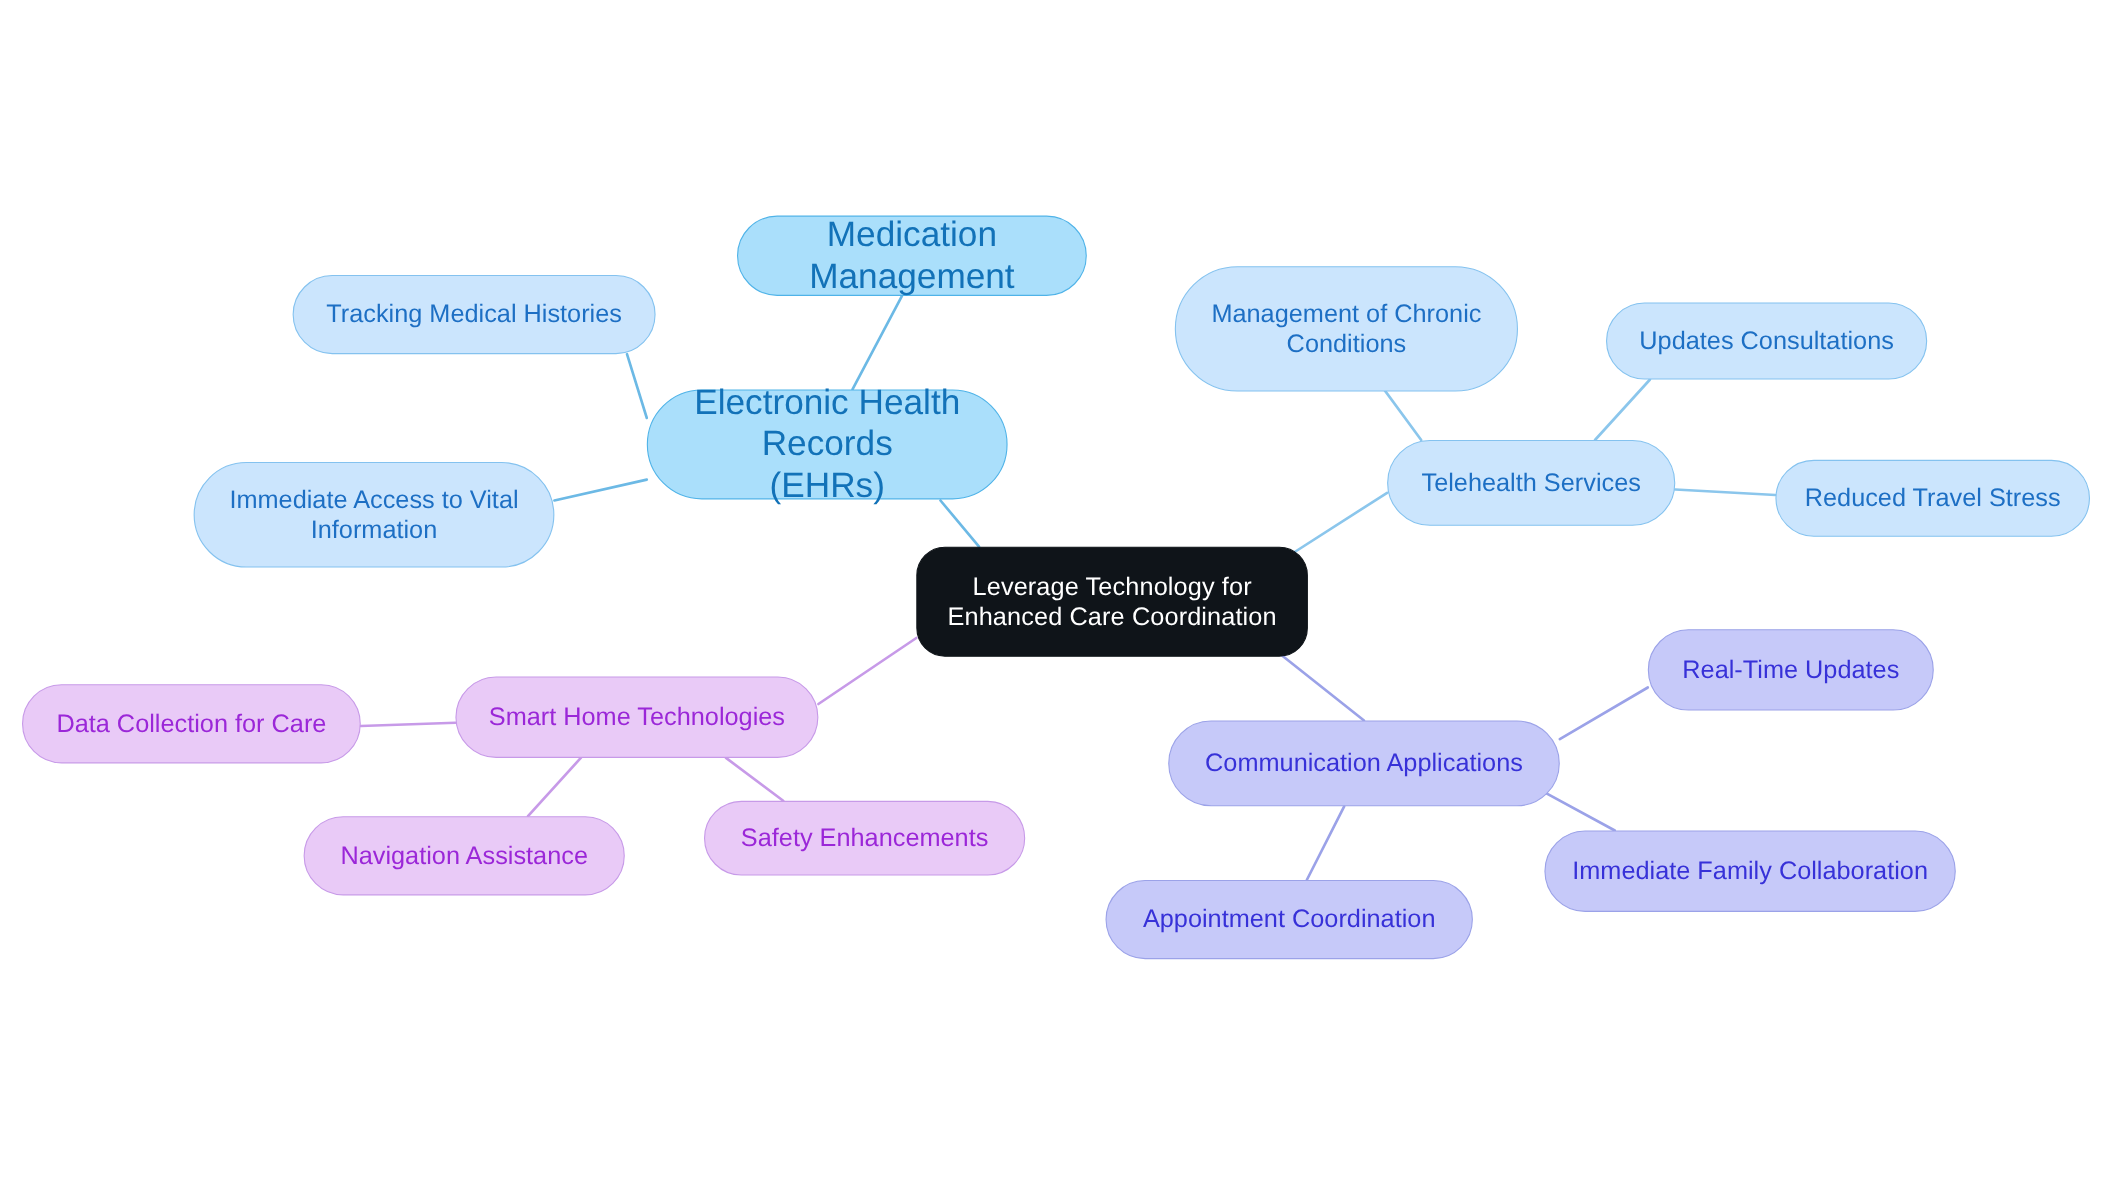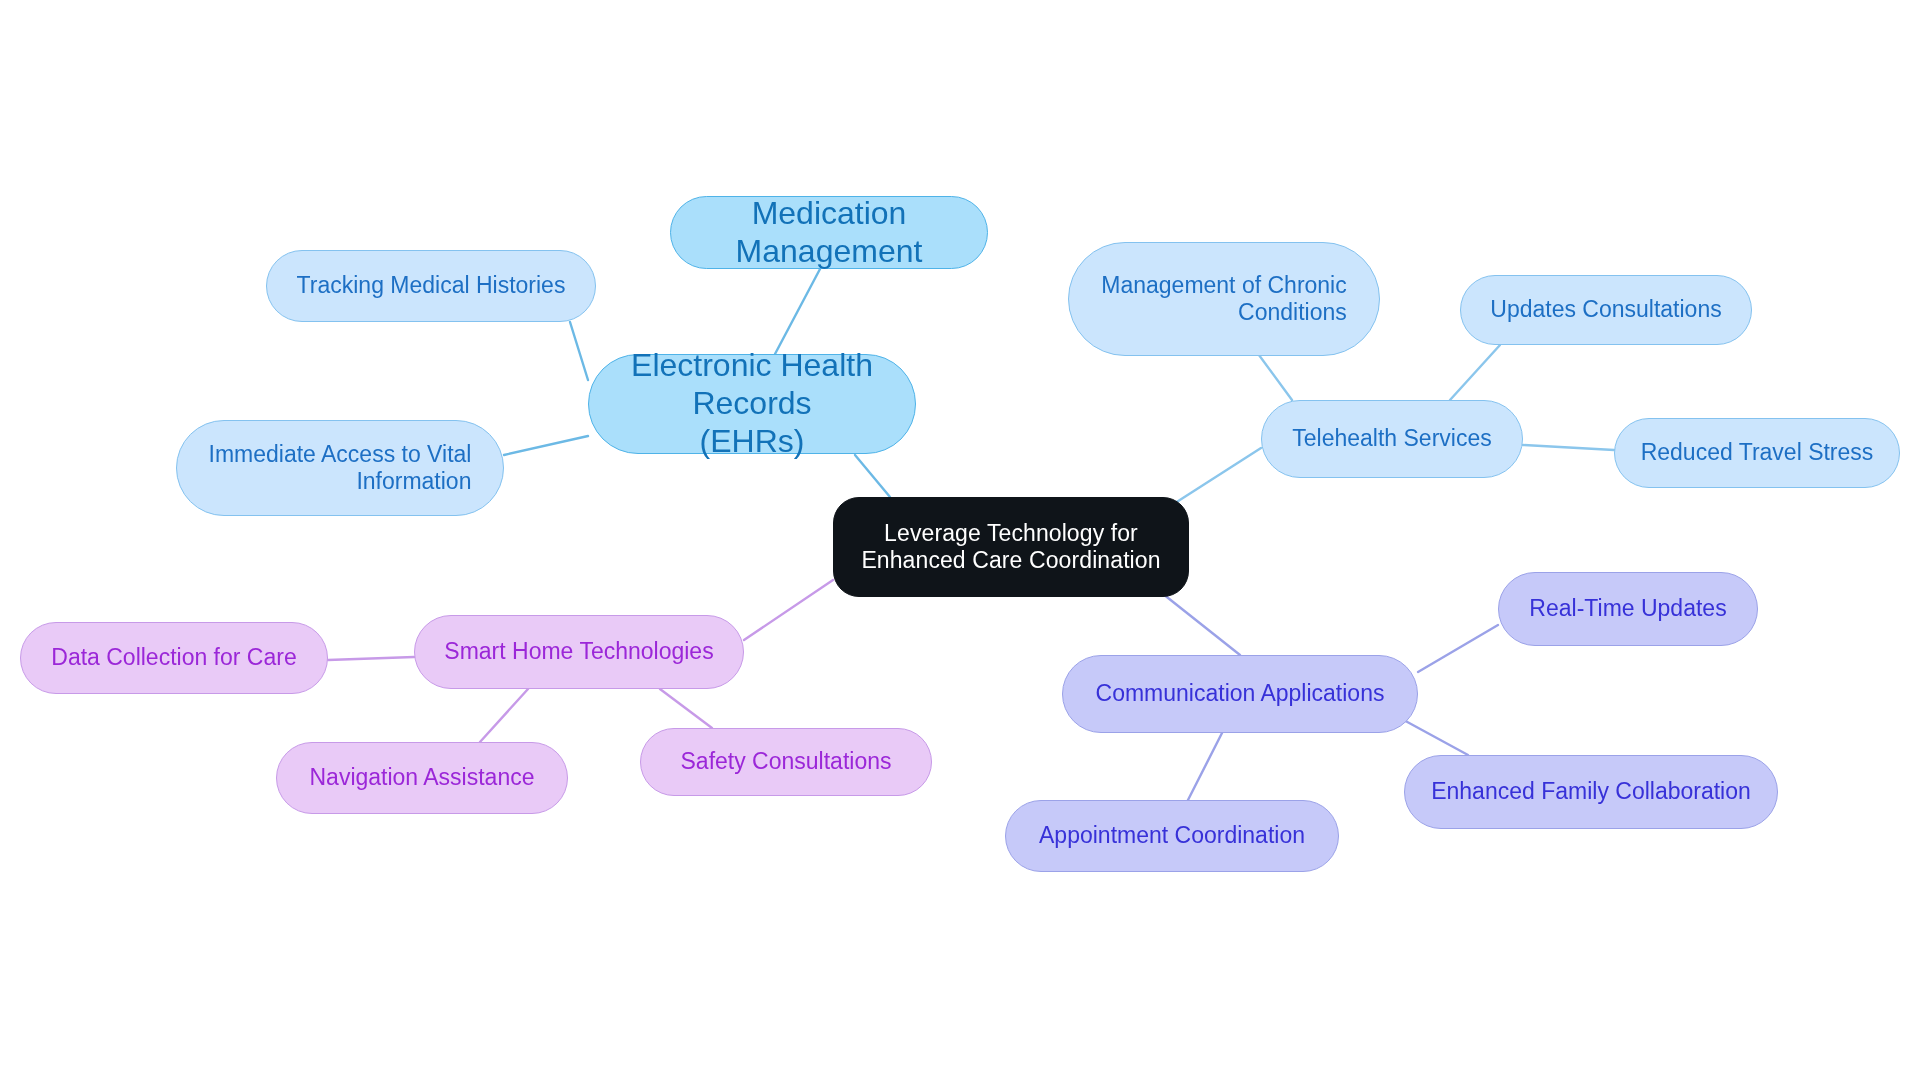--- a/index.html
+++ b/index.html
@@ -56,21 +56,20 @@
     background: #aadffb;
     border-color: #4fb3e8;
     color: #1272b8;
     font-size: 32px;
   }
   .node-blue-secondary {
     background: #cbe5fd;
     border-color: #84c2ef;
     color: #1d6fc4;
     font-size: 23px;
-    text-align: right;
   }
   .node-violet {
     background: #c6c9f9;
     border-color: #9ba2e8;
     color: #3731d8;
     font-size: 23px;
   }
   .node-pink {
     background: #e9caf7;
     border-color: #c79ae8;
@@ -109,20 +108,20 @@
       <div class="node node-blue-secondary" style="left: 266px; top: 250px; width: 330px; height: 72px;">Tracking Medical Histories</div>
       <div class="node node-blue-secondary" style="left: 176px; top: 420px; width: 328px; height: 96px;">Immediate Access to Vital
 Information</div>
       <div class="node node-blue-secondary" style="left: 1261px; top: 400px; width: 262px; height: 78px;">Telehealth Services</div>
       <div class="node node-blue-secondary" style="left: 1068px; top: 242px; width: 312px; height: 114px;">Management of Chronic
 Conditions</div>
       <div class="node node-blue-secondary" style="left: 1460px; top: 275px; width: 292px; height: 70px;">Updates Consultations</div>
       <div class="node node-blue-secondary" style="left: 1614px; top: 418px; width: 286px; height: 70px;">Reduced Travel Stress</div>
       <div class="node node-violet" style="left: 1062px; top: 655px; width: 356px; height: 78px;">Communication Applications</div>
       <div class="node node-violet" style="left: 1498px; top: 572px; width: 260px; height: 74px;">Real-Time Updates</div>
-      <div class="node node-violet" style="left: 1404px; top: 755px; width: 374px; height: 74px;">Enhanced Family Collaboration</div>
+      <div class="node node-violet" style="left: 1404px; top: 755px; width: 374px; height: 74px;">Immediate Family Collaboration</div>
       <div class="node node-violet" style="left: 1005px; top: 800px; width: 334px; height: 72px; text-align: right;">Appointment Coordination</div>
       <div class="node node-pink" style="left: 414px; top: 615px; width: 330px; height: 74px;">Smart Home Technologies</div>
       <div class="node node-pink" style="left: 20px; top: 622px; width: 308px; height: 72px;">Data Collection for Care</div>
       <div class="node node-pink" style="left: 276px; top: 742px; width: 292px; height: 72px;">Navigation Assistance</div>
-      <div class="node node-pink" style="left: 640px; top: 728px; width: 292px; height: 68px;">Safety Consultations</div>
+      <div class="node node-pink" style="left: 640px; top: 728px; width: 292px; height: 68px;">Safety Enhancements</div>
     </div>
 </div>
 
 </body></html>

